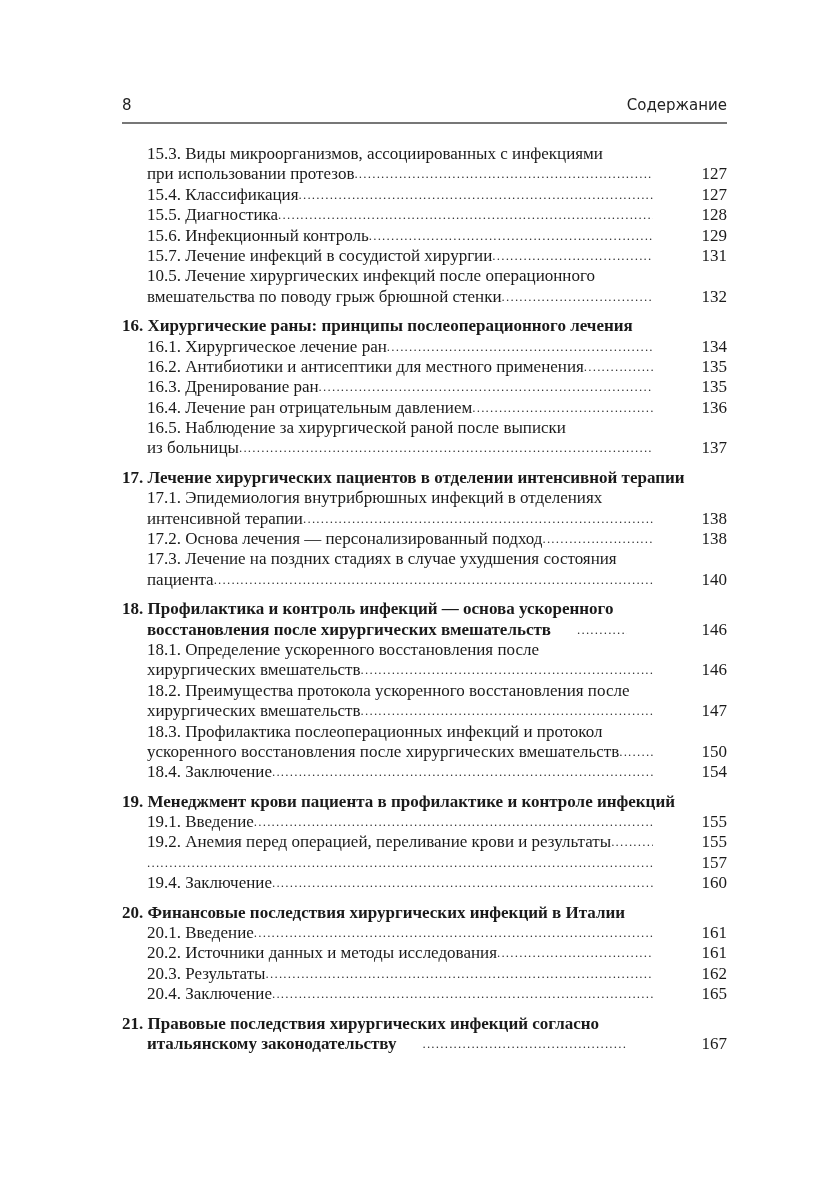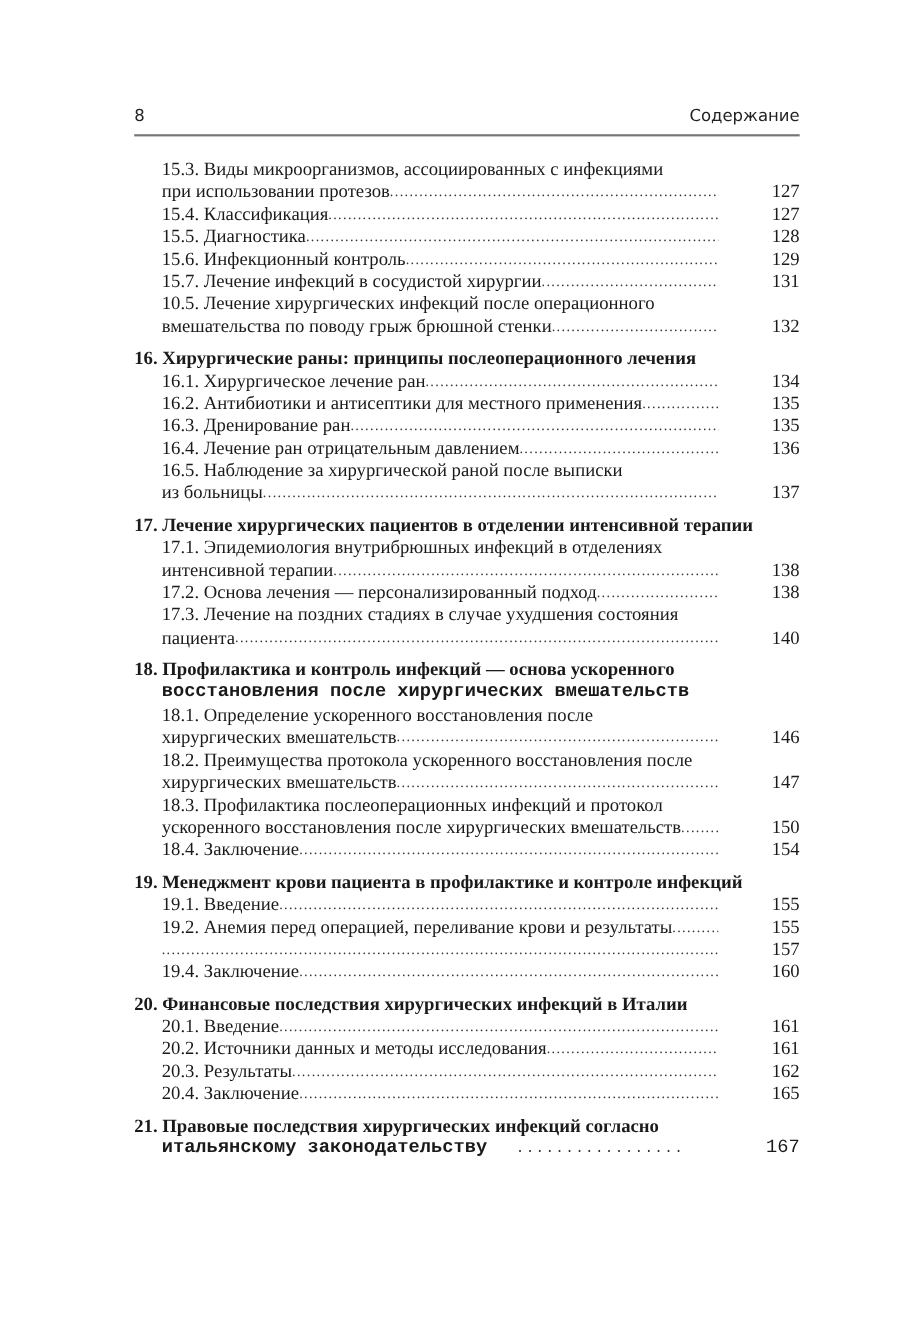--- a/index.html
+++ b/index.html
@@ -10,28 +10,28 @@
   .running-head .num { position: absolute; left: 0; top: 2px; }
   .running-head .title { position: absolute; right: 0; top: 2px; text-align: right; }
   .rule { position: absolute; left: 122px; top: 122px; width: 605px; height: 1.5px; background: #777; }
   .toc { position: absolute; left: 122px; top: 144px; width: 605px;
     font-family: "Liberation Serif", serif; font-size: 17px; color: #1a1a1a; }
   .line { position: relative; height: 20.4px; line-height: 20.4px; white-space: nowrap; overflow: hidden; }
   .line.sub { padding-left: 25px; }
   .line.bold { font-weight: bold; gap: 26px; }
   .line.bold .pg { font-weight: normal; }
   .line.bold .dots { font-weight: normal; }
-  .entry { display: flex; align-items: center; }
+  .entry { display: flex; align-items: flex-end; }
   .entry .txt { flex: 0 0 auto; }
   .entry .dots { flex: 1 1 auto; overflow: hidden; white-space: nowrap; color: #333; letter-spacing: 1.2px; font-size: 13px; }
   .entry .dots::after { content: "........................................................................................................................................................................................................................"; }
   .entry .pg { flex: 0 0 auto; padding-left: 1px; margin-left: 48px; }
   .gap { height: 9px; }
   .line.cont { padding-left: 25px; }
-  .line.bold.cont { padding-left: 25px; font-family: Liberation Mono, monospace; }
+  .line.bold.cont { padding-left: 25px; }
 </style>
 </head>
 <body>
 
 <div class="page">
   <div class="running-head">
     <span class="num">8</span>
     <span class="title">Содержание</span>
   </div>
   <div class="rule"></div>

